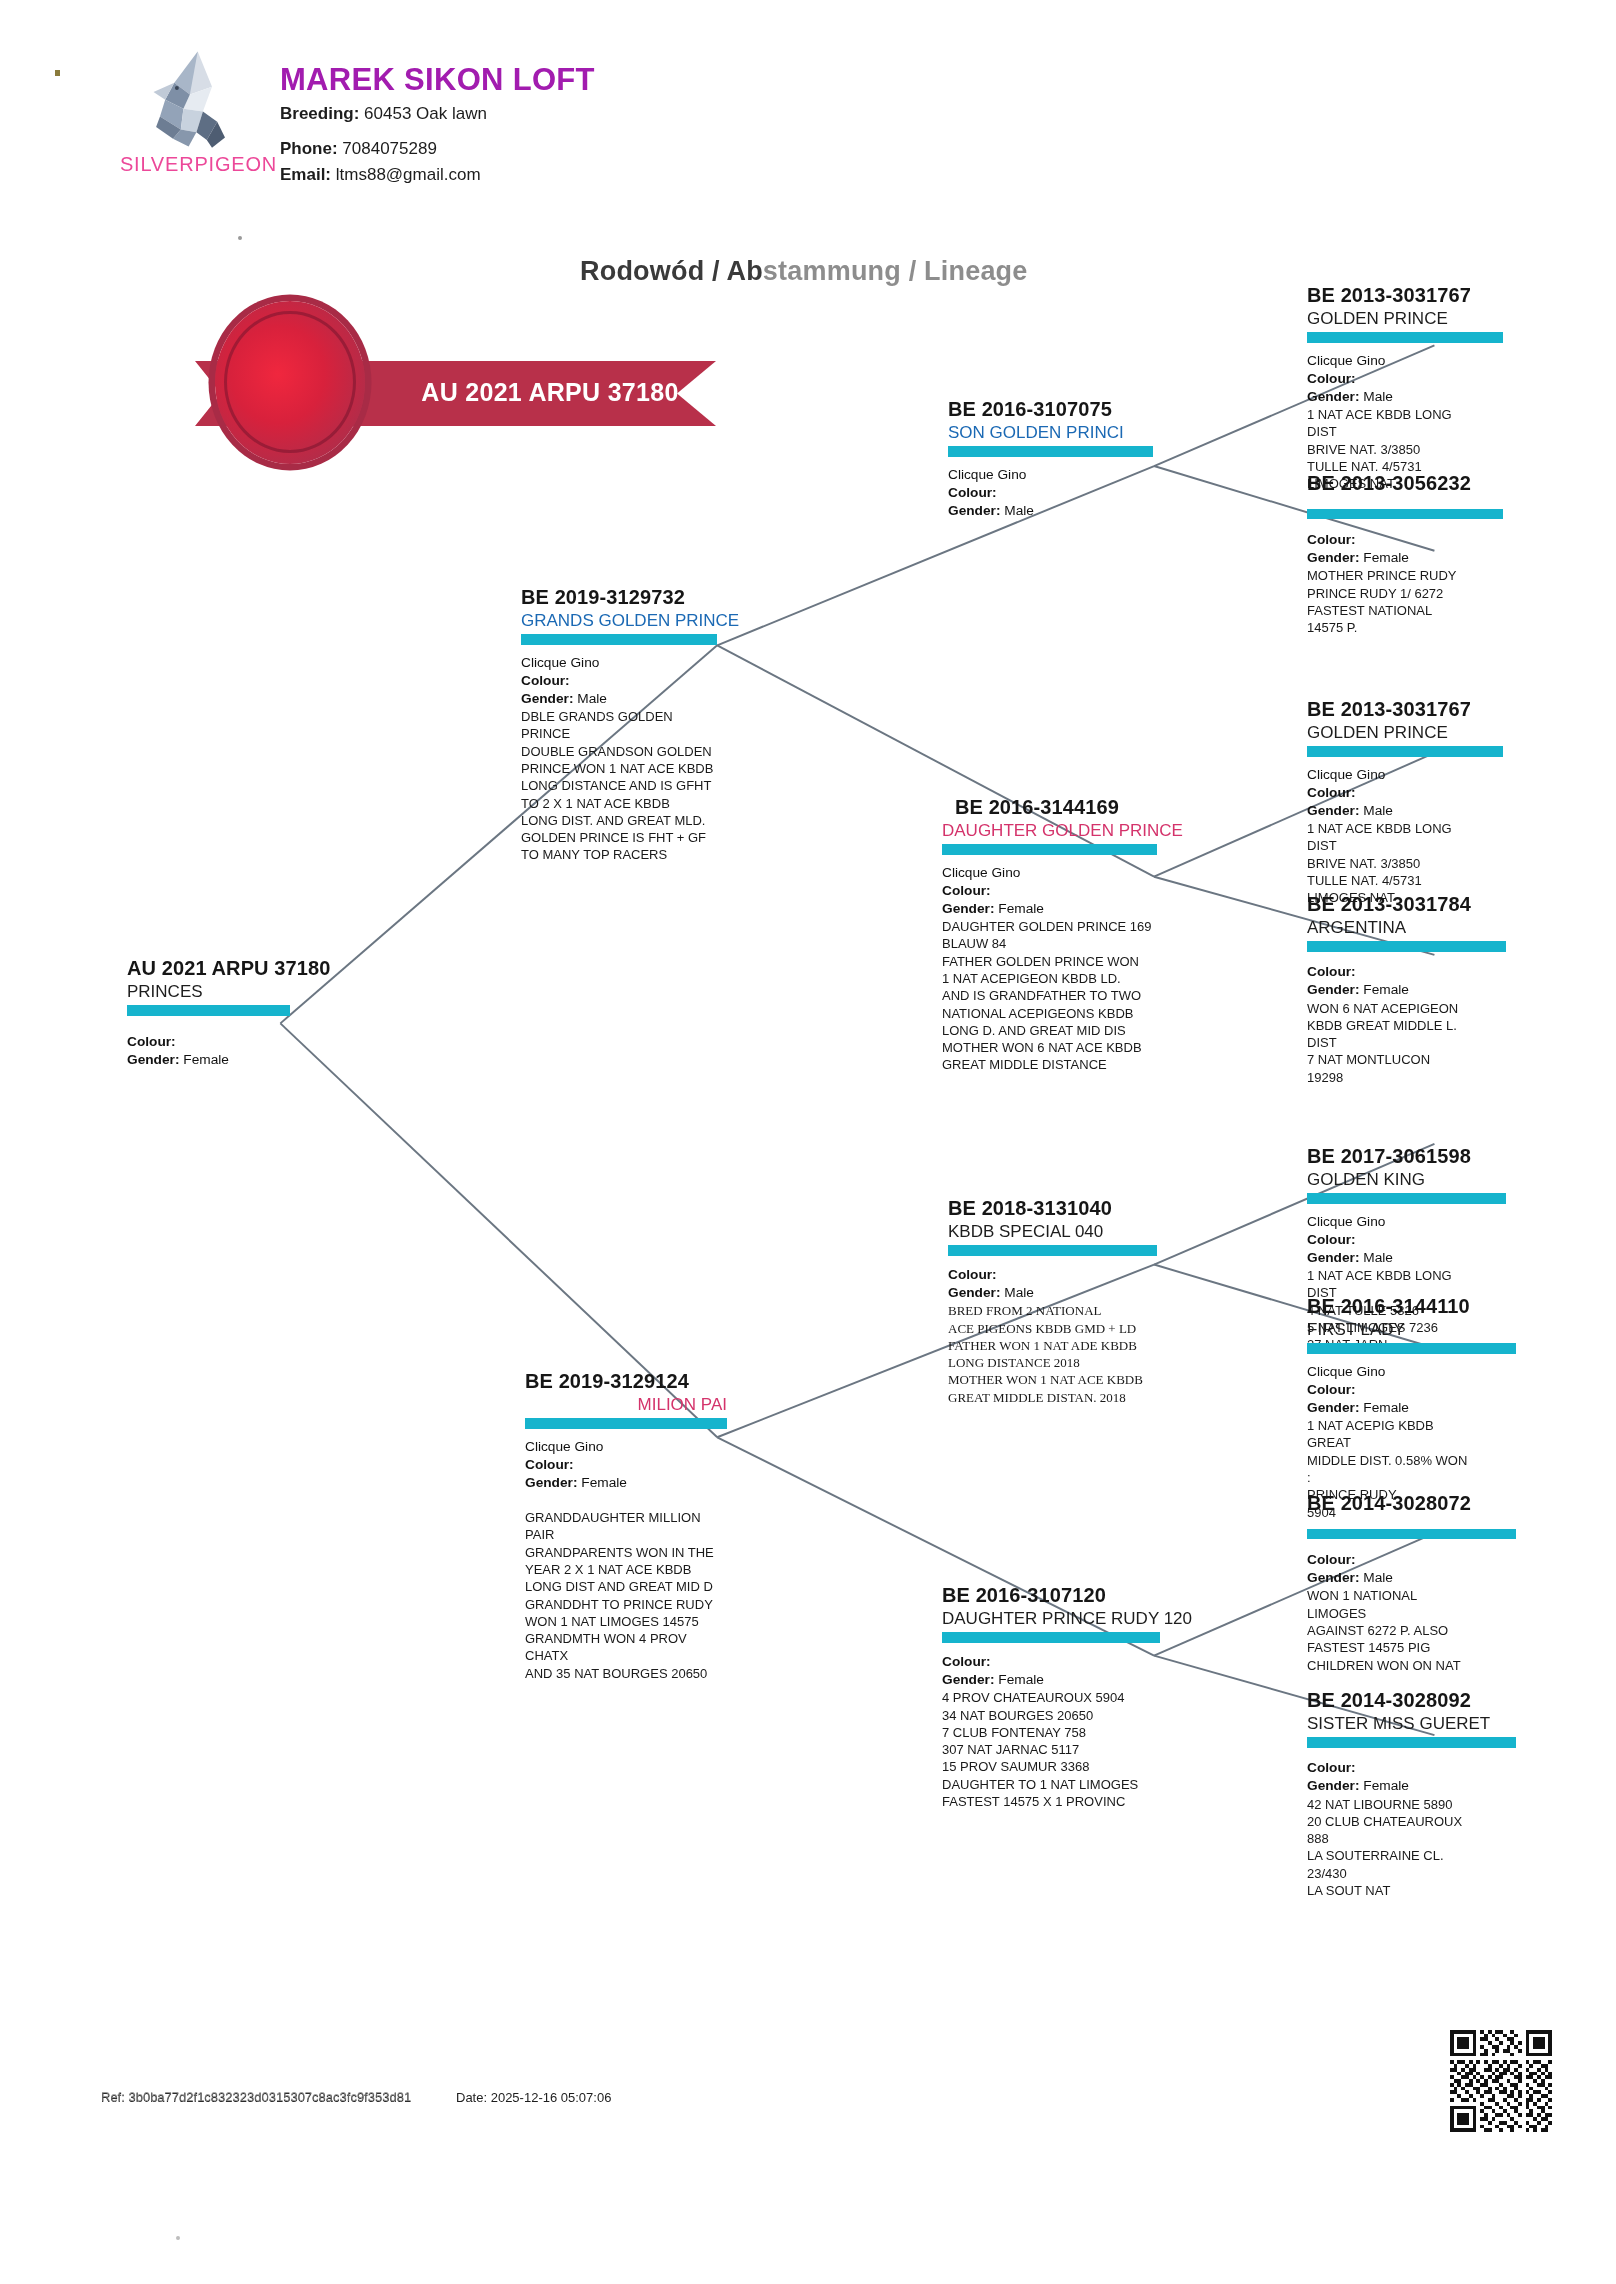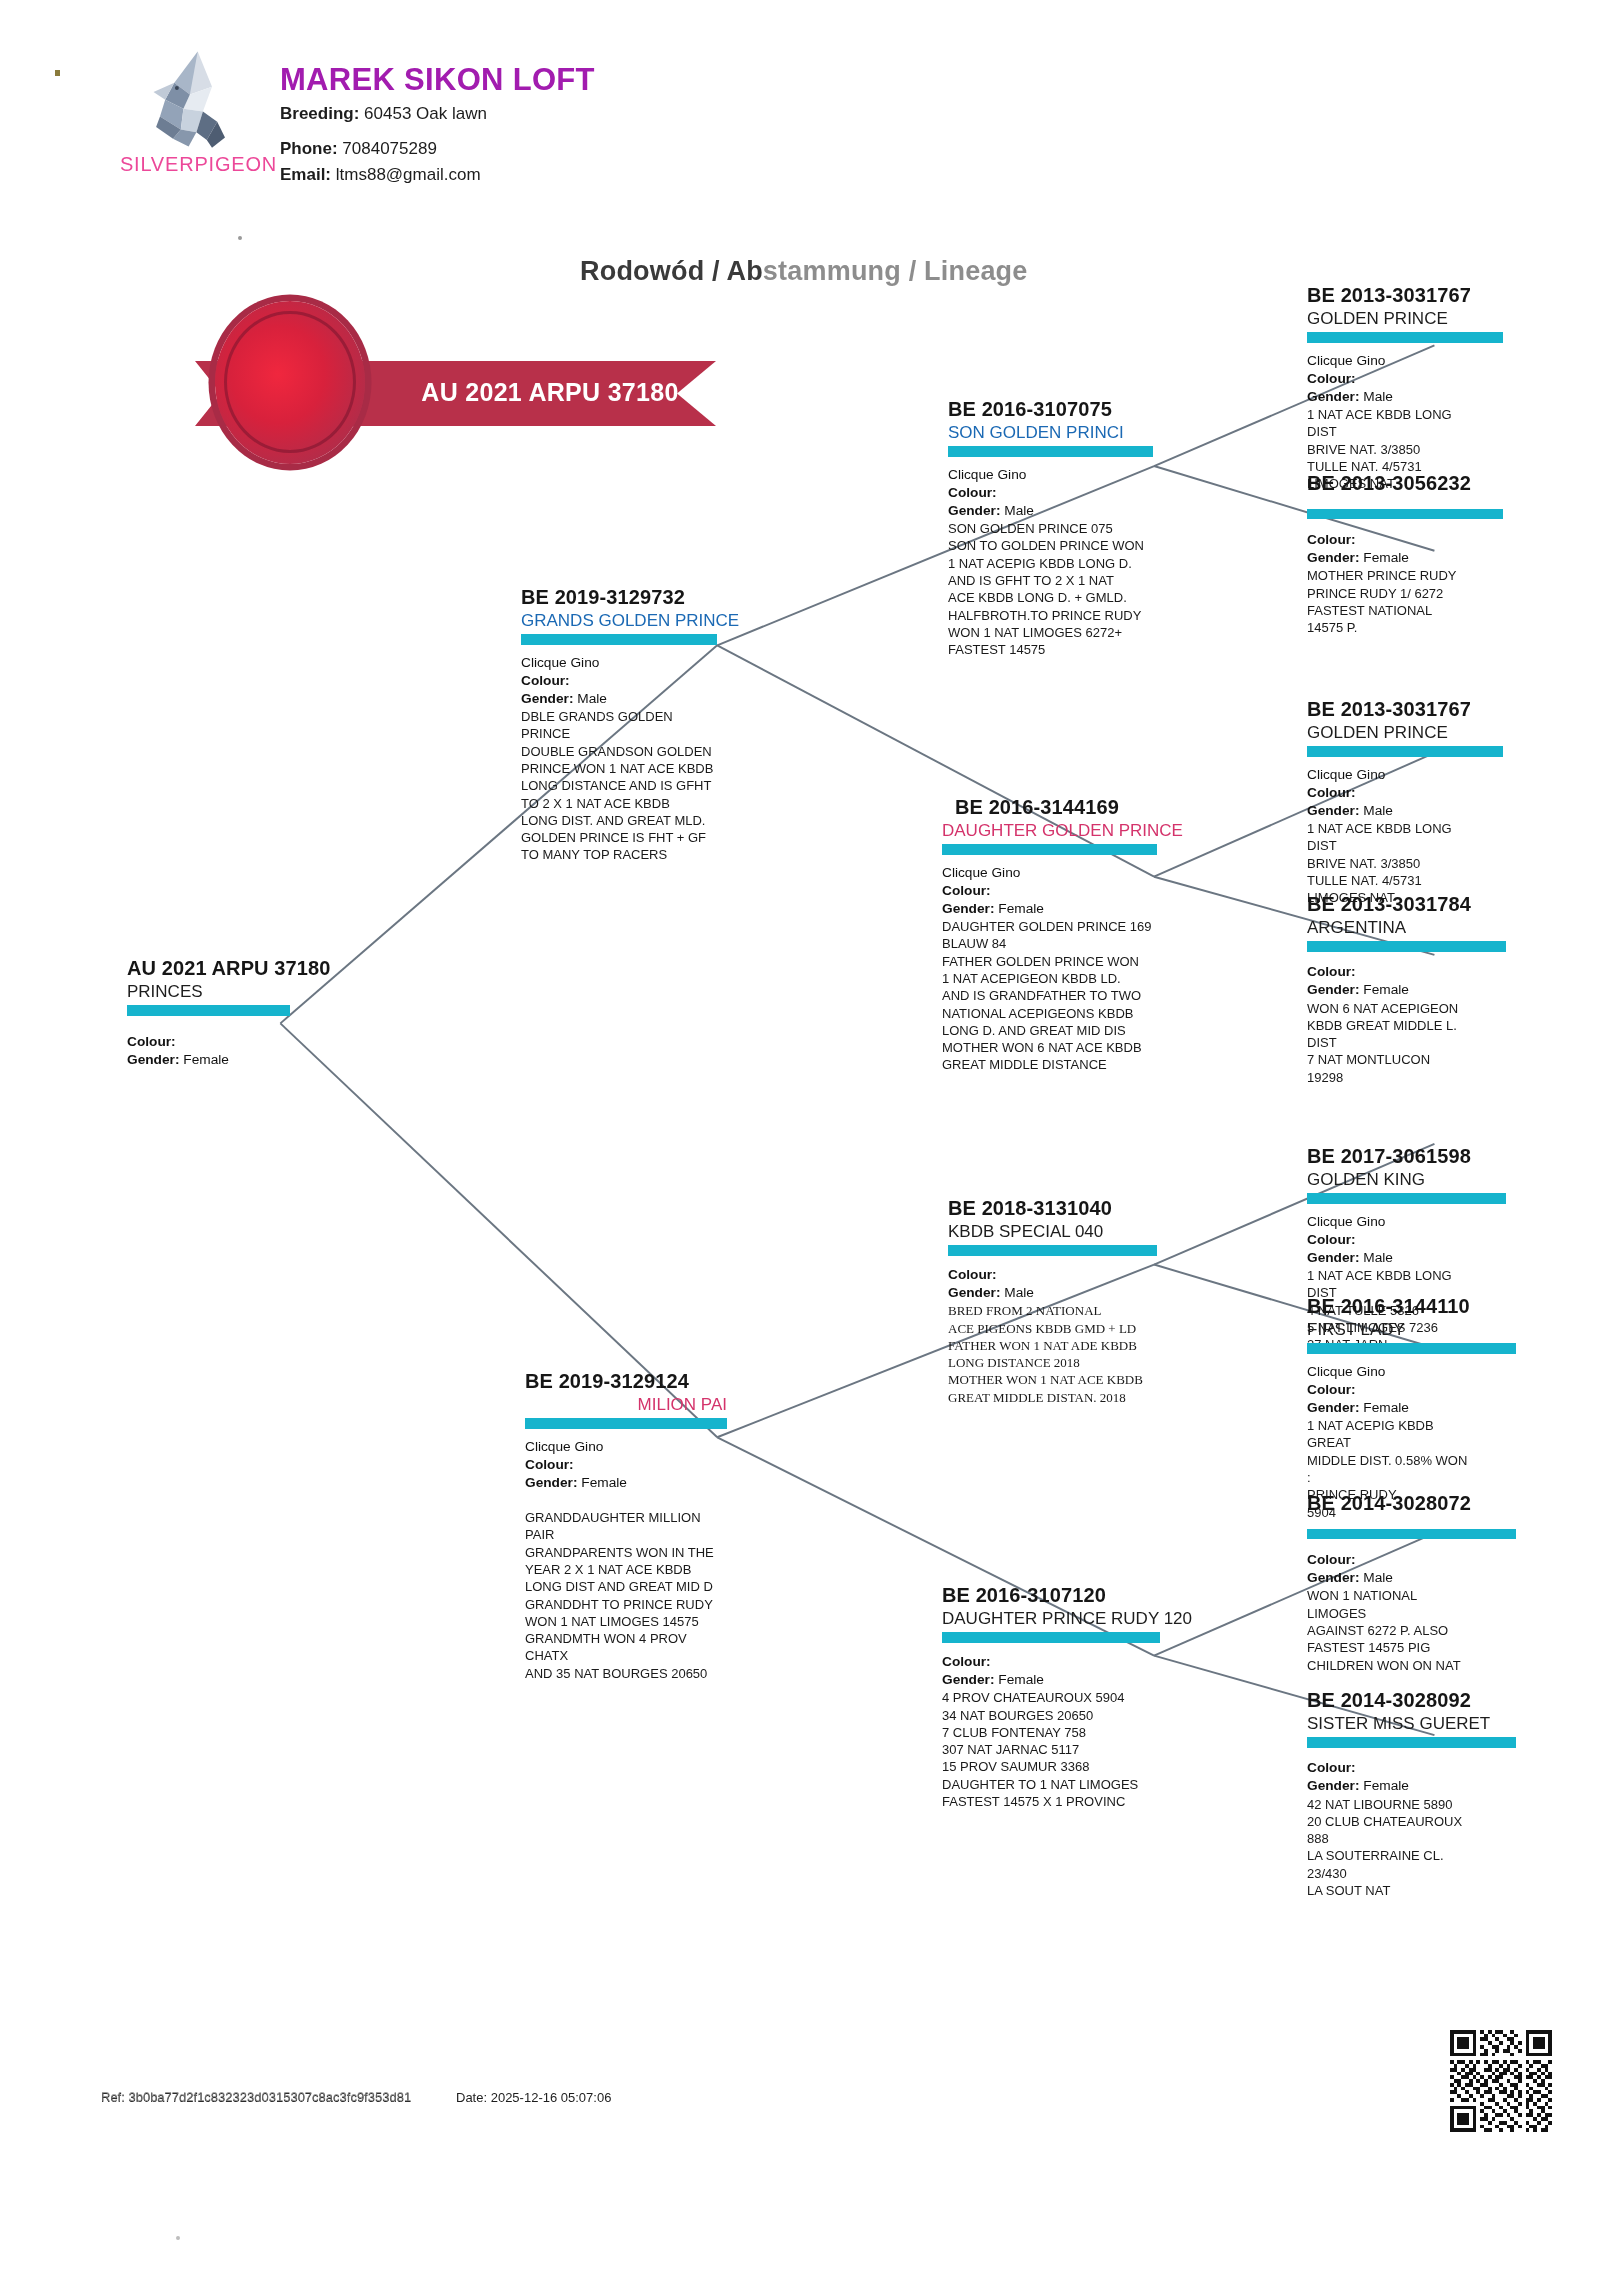--- a/index.html
+++ b/index.html
@@ -255,28 +255,20 @@
     <div class="bar"></div>
     <div class="strain" style="margin-top:9px;">Clicque Gino</div>
     <div class="kv">
       <b>Colour:</b>
       <span></span>
     </div>
     <div class="kv">
       <b>Gender:</b>
       <span>Male</span>
     </div>
-    <div class="body" style="margin-top:0;">SON GOLDEN PRINCE 075
-SON TO GOLDEN PRINCE WON
-1 NAT ACEPIG KBDB LONG D.
-AND IS GFHT TO 2 X 1 NAT
-ACE KBDB LONG D. + GMLD.
-HALFBROTH.TO PRINCE RUDY
-WON 1 NAT LIMOGES 6272+
-FASTEST 14575</div>
   </div>
 
   <div class="node" style="left:942px; top:797px; width:215px;">
     <div class="ring" style="padding-left:13px;">BE 2016-3144169</div>
     <div class="nickname pink">DAUGHTER GOLDEN PRINCE</div>
     <div class="bar"></div>
     <div class="strain" style="margin-top:9px;">Clicque Gino</div>
     <div class="kv">
       <b>Colour:</b>
       <span></span>

